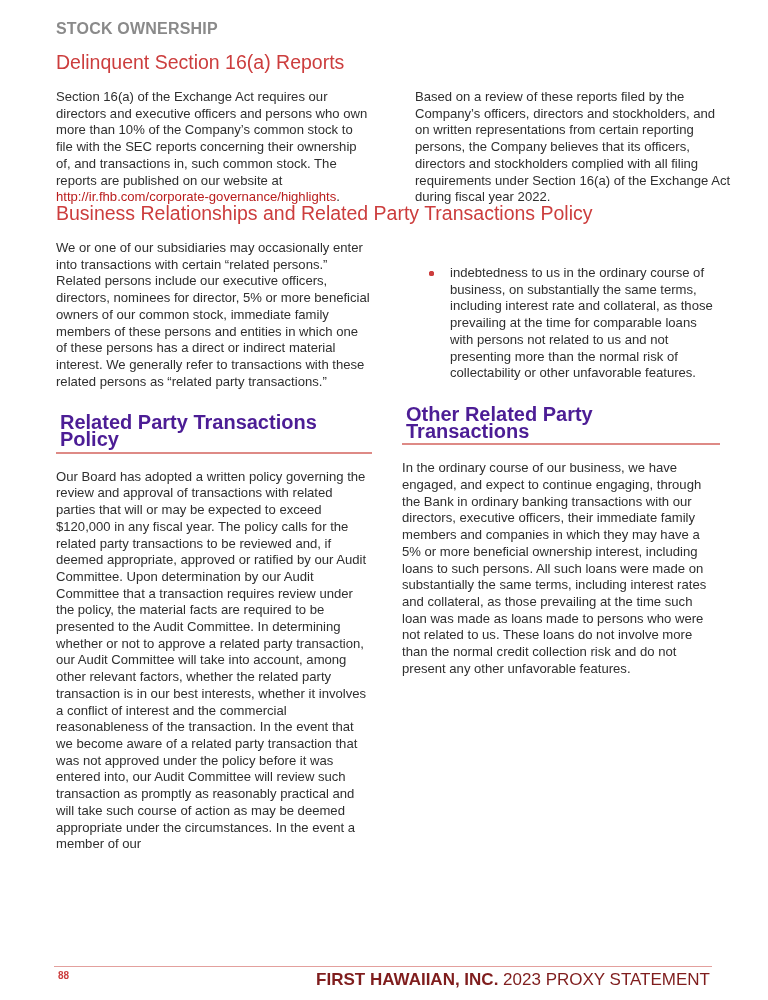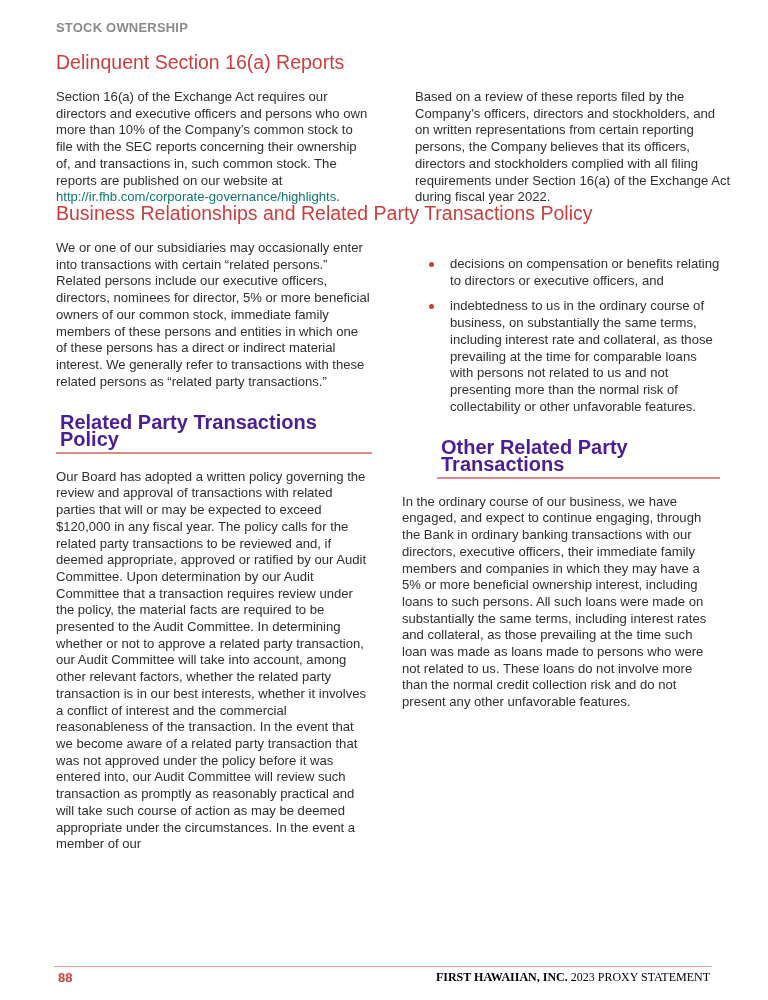--- a/index.html
+++ b/index.html
@@ -1,32 +1,32 @@
 <!DOCTYPE html>
 <html><head>
 <meta charset="utf-8">
 <style>
   html, body { margin: 0; padding: 0; background: #ffffff; }
   body { width: 768px; height: 1000px; position: relative; overflow: hidden;
          font-family: "Liberation Sans", "DejaVu Sans", sans-serif; color: #2f2f2f; }
-  .section-label { position: absolute; left: 56px; top: 20px; font-size: 13px; font-weight: bold;
+  .section-label { position: absolute; left: 56px; top: 20px; font-size: 16px; font-weight: bold;
                    color: #8a8a8a; letter-spacing: 0.2px; }
   .h1 { position: absolute; left: 56px; font-size: 19.5px; font-weight: normal; color: #cc3d3d; margin: 0; white-space: nowrap; }
   .col { position: absolute; font-size: 13.1px; line-height: 16.7px; }
   .col p { margin: 0 0 9px 0; }
-  .link { color: #0f766e; }
+  .link { color: #b91c1c; }
   .h2 { font-size: 20px; font-weight: bold; color: #4c1d95; padding: 0 0 4px 4px;
         border-bottom: 2px solid #de8a86; margin: 0 0 15px 0; }
   ul.bullets { list-style: none; margin: 0 0 0 0; padding: 0; }
   ul.bullets li { position: relative; padding-left: 48px; margin-bottom: 9px; }
   ul.bullets li .dot { position: absolute; left: 27px; top: 6px; width: 5px; height: 5px;
                        border-radius: 50%; background: #cc3d3d; }
   .footer-rule { position: absolute; left: 54px; right: 56px; top: 966px; height: 1px; background: #e3a09d; }
-  .page-num { position: absolute; left: 58px; top: 970px; font-size: 13px; font-weight: bold; color: #cc3d3d; }
-  .footer-title { position: absolute; right: 58px; top: 970px; font-size: 12px; color: #000000; white-space: nowrap; font-family: Liberation Serif, serif; }
+  .page-num { position: absolute; left: 58px; top: 970px; font-size: 10px; font-weight: bold; color: #cc3d3d; }
+  .footer-title { position: absolute; right: 58px; top: 970px; font-size: 17px; color: #7f1d1d; white-space: nowrap; }
   .footer-title b { font-weight: bold; }
 </style>
 </head>
 <body>
 
 <div class="section-label">STOCK OWNERSHIP</div>
 
 <h1 class="h1" style="top:51px;">Delinquent Section 16(a) Reports</h1>
 
 <div class="col" style="left:56px; top:89px; width:316px;">
@@ -40,22 +40,22 @@
 <h1 class="h1" style="top:202px;">Business Relationships and Related Party Transactions Policy</h1>
 
 <div class="col" style="left:56px; top:240px; width:316px;">
   <p style="margin-bottom:24px;">We or one of our subsidiaries may occasionally enter into transactions with certain “related persons.” Related persons include our executive officers, directors, nominees for director, 5% or more beneficial owners of our common stock, immediate family members of these persons and entities in which one of these persons has a direct or indirect material interest. We generally refer to transactions with these related persons as “related party transactions.”</p>
   <div class="h2">Related Party Transactions Policy</div>
   <p>Our Board has adopted a written policy governing the review and approval of transactions with related parties that will or may be expected to exceed $120,000 in any fiscal year. The policy calls for the related party transactions to be reviewed and, if deemed appropriate, approved or ratified by our Audit Committee. Upon determination by our Audit Committee that a transaction requires review under the policy, the material facts are required to be presented to the Audit Committee. In determining whether or not to approve a related party transaction, our Audit Committee will take into account, among other relevant factors, whether the related party transaction is in our best interests, whether it involves a conflict of interest and the commercial reasonableness of the transaction. In the event that we become aware of a related party transaction that was not approved under the policy before it was entered into, our Audit Committee will review such transaction as promptly as reasonably practical and will take such course of action as may be deemed appropriate under the circumstances. In the event a member of our</p>
 </div>
 
 <div class="col" style="left:402px; top:256px; width:318px;">
   <ul class="bullets">
-    <li><span class="dot"></span><span>decisions on compensation or benefits relating to directors or executive officers, and</span></li>
+    <li><span class="dot"></span></li>
     <li><span class="dot"></span><span>indebtedness to us in the ordinary course of business, on substantially the same terms, including interest rate and collateral, as those prevailing at the time for comparable loans with persons not related to us and not presenting more than the normal risk of collectability or other unfavorable features.</span></li>
   </ul>
-  <div class="h2" style="margin-top:24px;margin-left:35px;">Other Related Party Transactions</div>
+  <div class="h2" style="margin-top:24px;">Other Related Party Transactions</div>
   <p>In the ordinary course of our business, we have engaged, and expect to continue engaging, through the Bank in ordinary banking transactions with our directors, executive officers, their immediate family members and companies in which they may have a 5% or more beneficial ownership interest, including loans to such persons. All such loans were made on substantially the same terms, including interest rates and collateral, as those prevailing at the time such loan was made as loans made to persons who were not related to us. These loans do not involve more than the normal credit collection risk and do not present any other unfavorable features.</p>
 </div>
 
 <div class="footer-rule"></div>
 <div class="page-num">88</div>
 <div class="footer-title"><b>FIRST HAWAIIAN, INC.</b><span> 2023 PROXY STATEMENT</span></div>
 
 </body></html>

